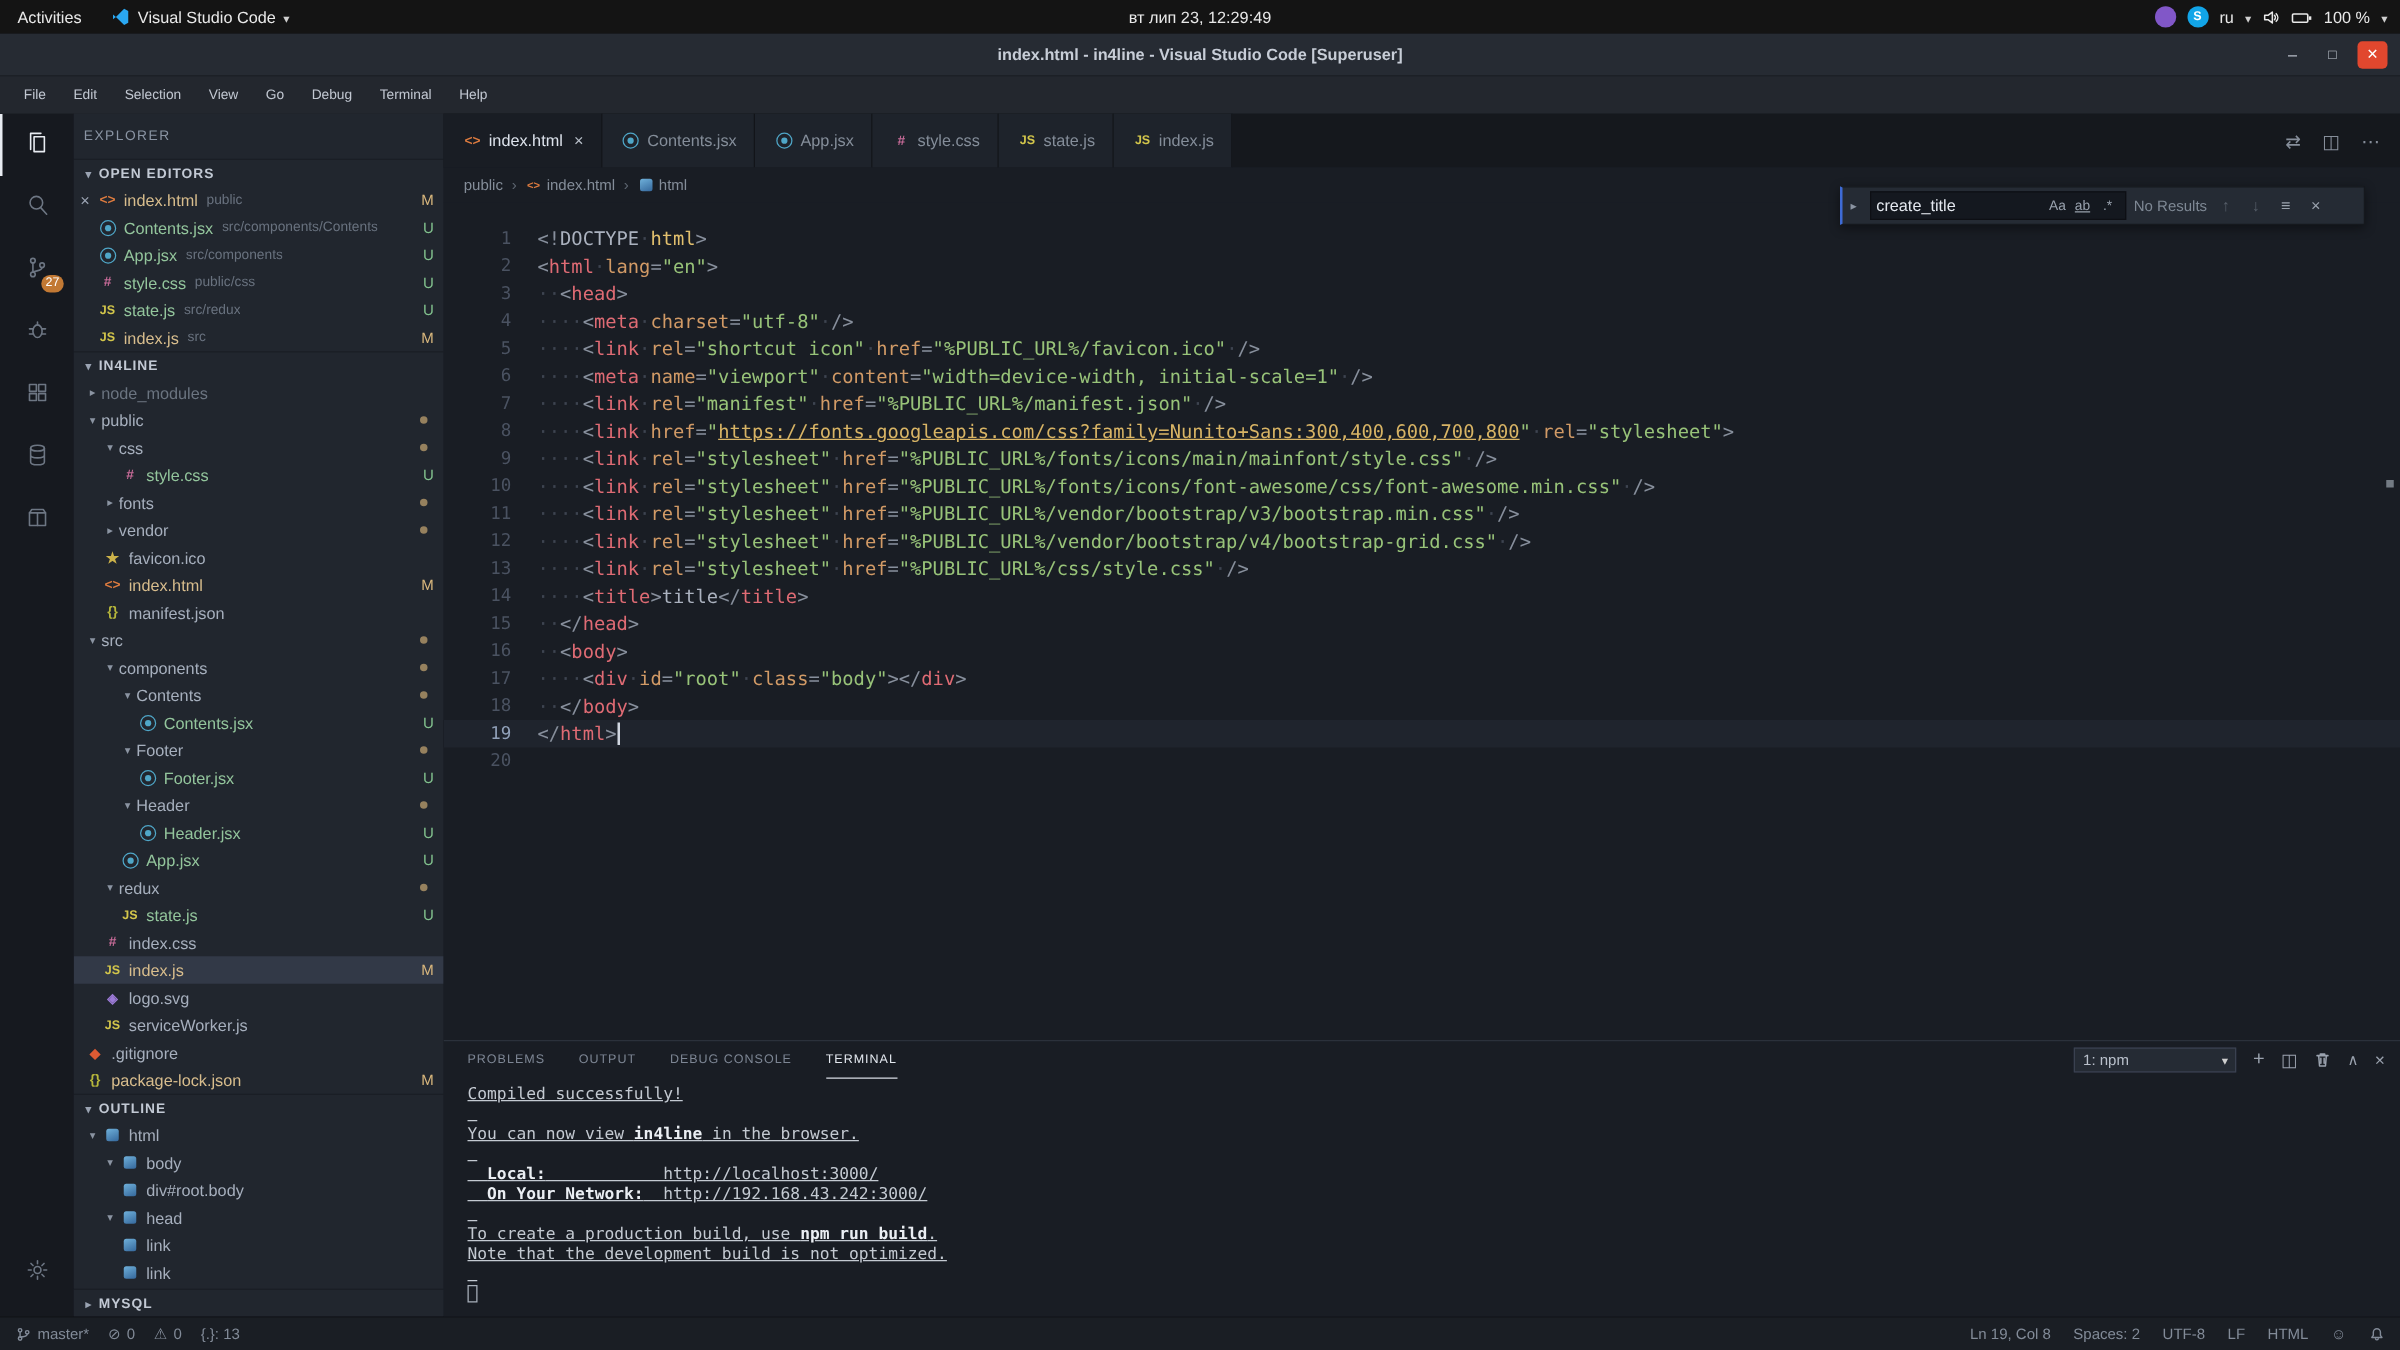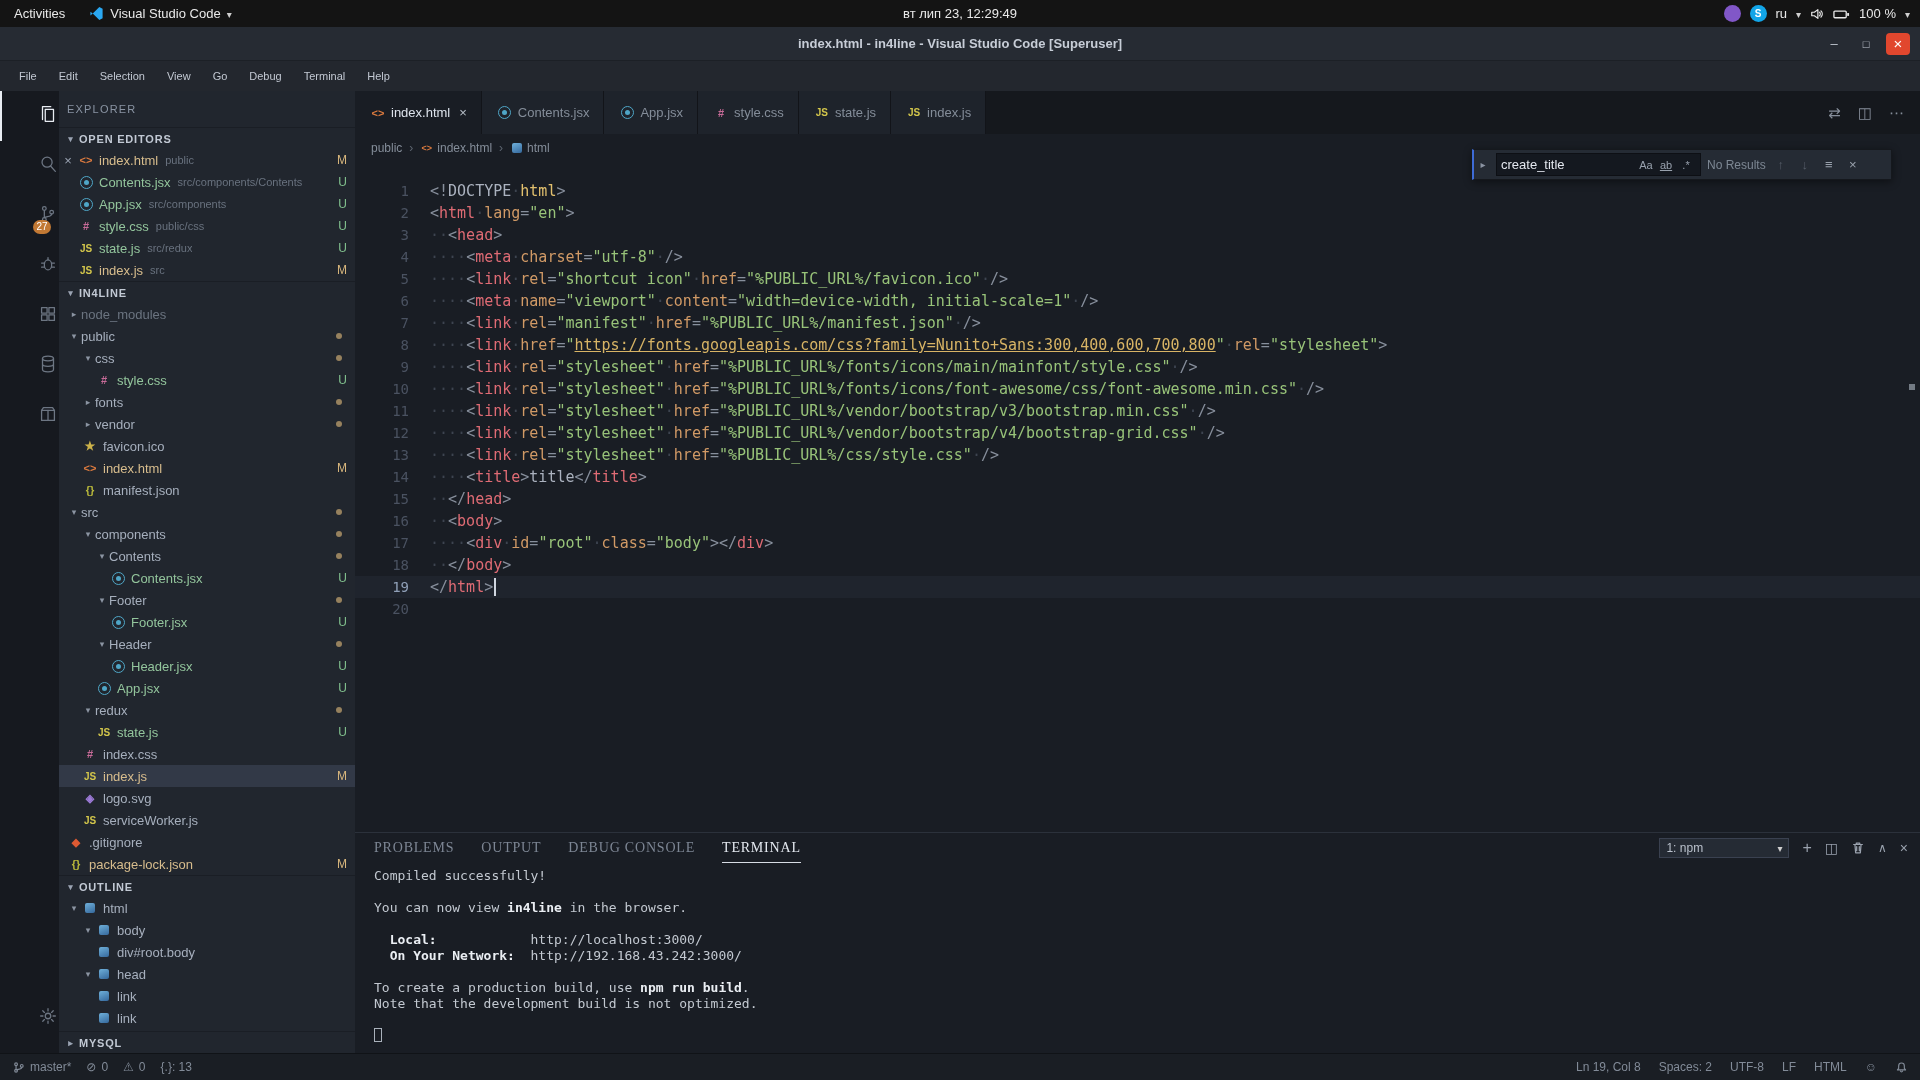--- a/index.html
+++ b/index.html
@@ -32,21 +32,21 @@
 
   
   .menubar{height:30px;background:#23272e;display:flex;align-items:center;padding-left:8px;flex:none;}
   .menu-item{padding:0 11px;font-size:11px;color:#c2c8d2;height:100%;display:flex;align-items:center;cursor:pointer;}
 
   
   .workbench{flex:1;display:flex;min-height:0;}
 
   
   .activitybar{width:59px;background:#16191f;display:flex;flex-direction:column;align-items:stretch;flex:none;}
-  .ab-item{height:50px;display:flex;align-items:center;justify-content:flex-end;color:#6d7683;position:relative;cursor:pointer;}
+  .ab-item{height:50px;display:flex;align-items:center;justify-content:center;color:#6d7683;position:relative;cursor:pointer;}
   .ab-item.active{color:#e8ecf2;box-shadow:inset 2px 0 0 #e8ecf2;}
   .ab-badge{position:absolute;right:8px;bottom:7px;background:#c27934;color:#fff;font-size:10px;line-height:14px;min-width:18px;text-align:center;border-radius:9px;padding:0 3px;}
   .ab-bottom{margin-top:auto;margin-bottom:10px;}
 
   
   .sidebar{width:296px;background:#21262e;position:relative;overflow:hidden;font-size:13px;color:#9aa3b2;flex:none;}
   .sb-title{height:36px;display:flex;align-items:center;padding-left:8px;font-size:11px;letter-spacing:1.2px;color:#8a94a3;}
   .sec-h{height:22px;display:flex;align-items:center;font-size:11px;font-weight:700;letter-spacing:.8px;color:#c2c9d4;padding-left:4px;border-top:1px solid #1a1e25;cursor:pointer;}
   .sec-h .schev{width:16px;text-align:center;font-size:9px;color:#9aa3b2;}
   .sec-mysql{position:absolute;bottom:0;left:0;right:0;background:#21262e;}
@@ -122,29 +122,29 @@
   .find-act{width:18px;text-align:center;color:#9aa2ad;font-size:13px;cursor:pointer;}
   .find-act.dim{color:#565e69;}
   .g-up::after{content:"↑";}
   .g-down::after{content:"↓";}
   .g-sel::after{content:"≡";}
   .g-x::after{content:"×";}
 
   
   .panel{height:221px;border-top:1px solid #2b313b;display:flex;flex-direction:column;flex:none;background:#191d24;}
   .panel-head{height:30px;display:flex;align-items:center;padding:0 12px 0 19px;flex:none;}
-  .ptab{font-size:14px;letter-spacing:.8px;color:#7d8694;margin-right:27px;height:100%;display:flex;align-items:center;border-bottom:1px solid transparent;cursor:pointer;font-family:Liberation Serif, serif;}
+  .ptab{font-size:10px;letter-spacing:.8px;color:#7d8694;margin-right:27px;height:100%;display:flex;align-items:center;border-bottom:1px solid transparent;cursor:pointer;}
   .ptab.active{color:#e3e8ef;border-bottom-color:#d7dce4;}
   .panel-right{margin-left:auto;display:flex;align-items:center;gap:13px;}
   .pselect{min-width:130px;height:20px;background:#252b34;border:1px solid #3a4150;color:#b9c0cb;font-size:12px;display:flex;align-items:center;justify-content:space-between;padding:0 6px;cursor:pointer;}
   .picon{color:#9aa2ae;font-size:14px;cursor:pointer;display:flex;align-items:center;}
   .g-plus::after{content:"+";font-size:16px;}
   .g-chevup::after{content:"∧";font-size:12px;}
   .term{flex:1;padding:5px 0 0 19px;overflow:hidden;font-family:"DejaVu Sans Mono",monospace;font-size:13px;line-height:16px;color:#c3c9d1;}
-  .tline{white-space:pre;height:16px;}
+  .tline{white-space:pre;height:16px;text-decoration:underline;}
   .tbold{font-weight:700;color:#eaeef3;}
   .tcursor{display:inline-block;width:8px;height:14px;border:1px solid #a9b1bb;vertical-align:-2px;}
 
   
   .statusbar{height:27px;background:#1a1e24;border-top:1px solid #101317;display:flex;align-items:center;color:#828b98;font-size:12px;padding:0 12px;flex:none;}
   .sb-left{display:flex;gap:15px;align-items:center;}
   .sb-right{margin-left:auto;display:flex;gap:18px;align-items:center;}
   .sb-item{display:flex;align-items:center;gap:5px;cursor:pointer;white-space:nowrap;}
   .sb-ic{display:flex;align-items:center;font-size:12px;}
   svg{stroke:currentColor;fill:none;stroke-width:1.4;stroke-linecap:round;stroke-linejoin:round;}

